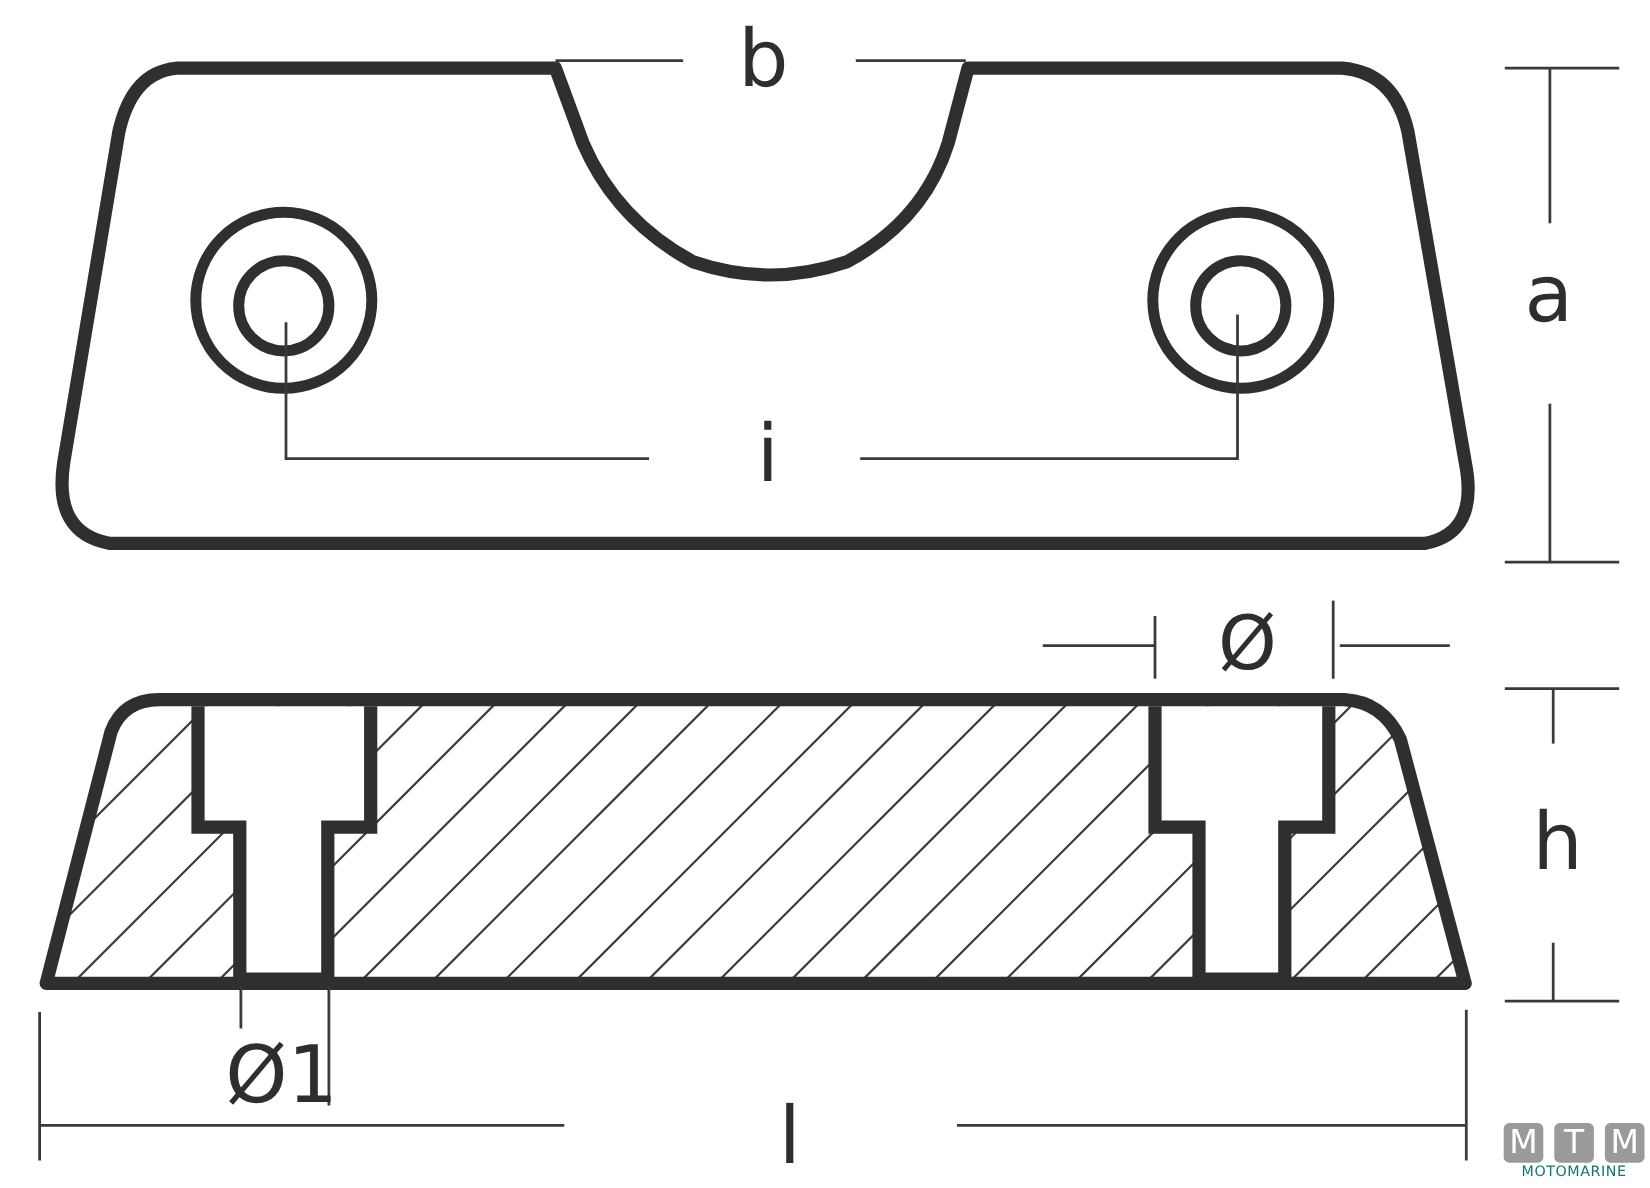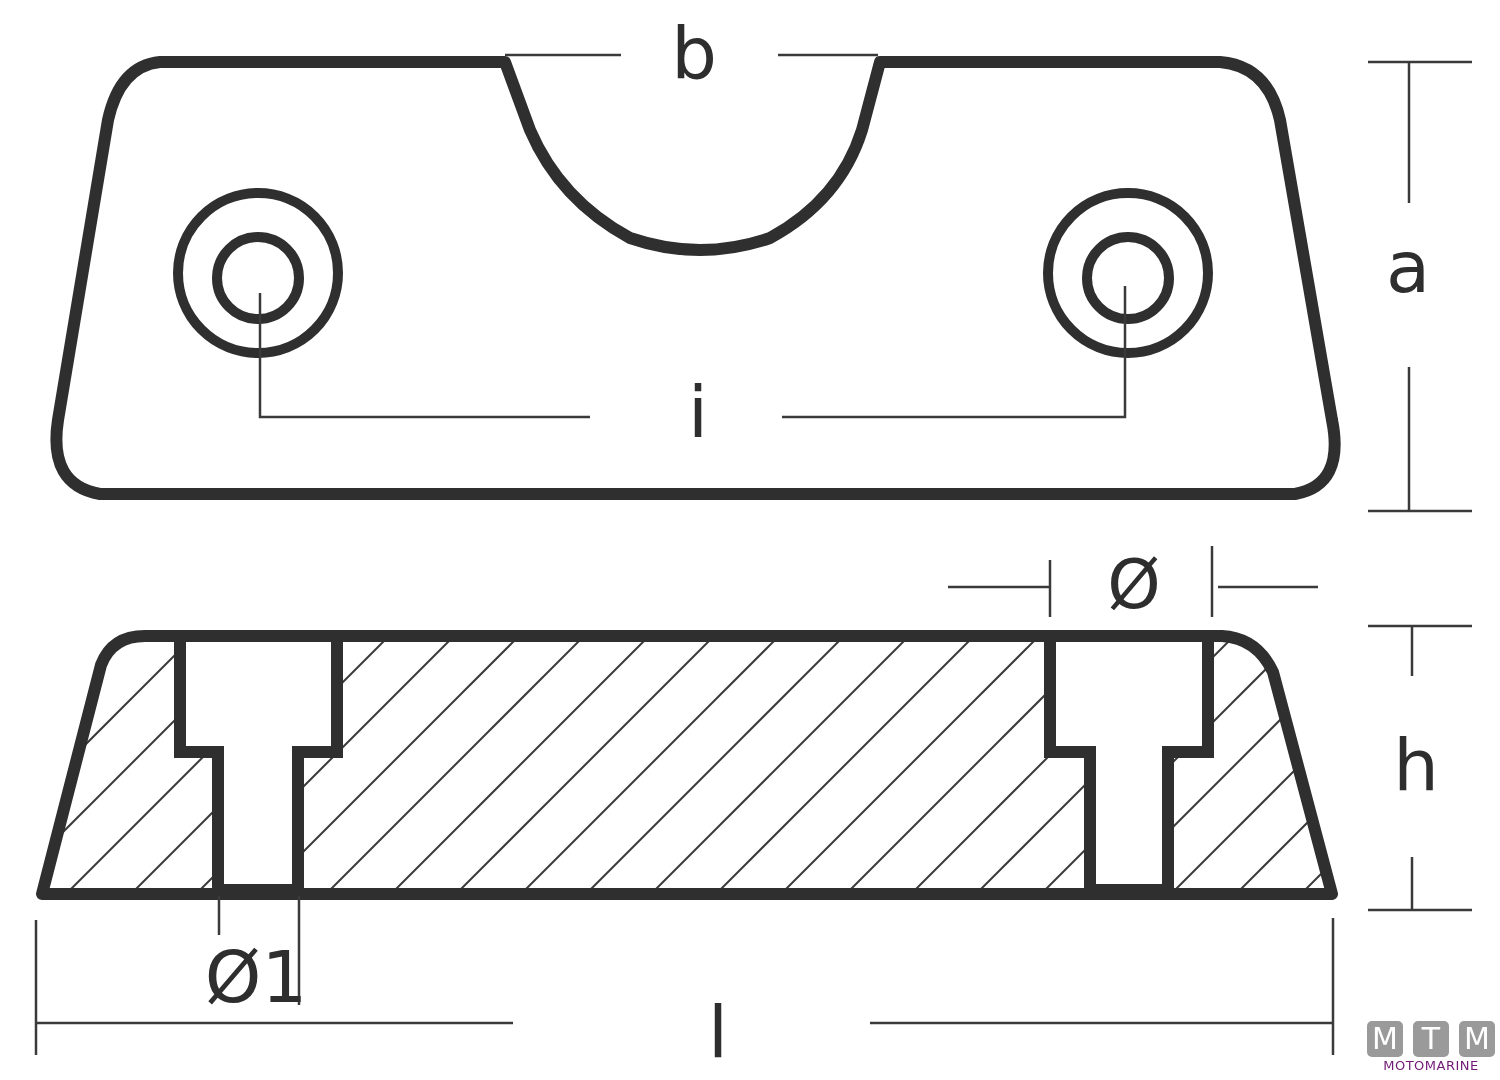--- a/index.html
+++ b/index.html
@@ -2,21 +2,21 @@
 <html><head>
 <meta charset="utf-8">
 <style>
   html, body { margin: 0; padding: 0; background: #ffffff; }
   body { width: 1500px; height: 1080px; position: relative; overflow: hidden; }
   #drawing { position: absolute; left: 0; top: 0; }
   .lbl { font-family: "DejaVu Sans", sans-serif; fill: #2e2e2e; }
   .logo-box { position: absolute; top: 1021px; width: 36px; height: 36px; background: #9a9a9a; border-radius: 5px;
               color: #ffffff; font-family: "DejaVu Sans", sans-serif; font-size: 30px; line-height: 36px; text-align: center; }
   .logo-text { position: absolute; left: 1367px; top: 1058px; width: 128px; text-align: center;
-               font-family: "DejaVu Sans", sans-serif; font-size: 13px; color: #701a75; letter-spacing: 0.5px; }
+               font-family: "DejaVu Sans", sans-serif; font-size: 13px; color: #0f766e; letter-spacing: 0.5px; }
 </style>
 </head>
 <body>
 
 <svg id="drawing" width="1500" height="1080" viewBox="0 0 1500 1080" xmlns="http://www.w3.org/2000/svg">
   <defs>
     <clipPath id="sectionClip">
       <path d="M46,890 L105,665 Q115,638 145,636 L1222,636 Q1255,638 1270,670 L1326,890 Z"></path>
     </clipPath>
   </defs>

